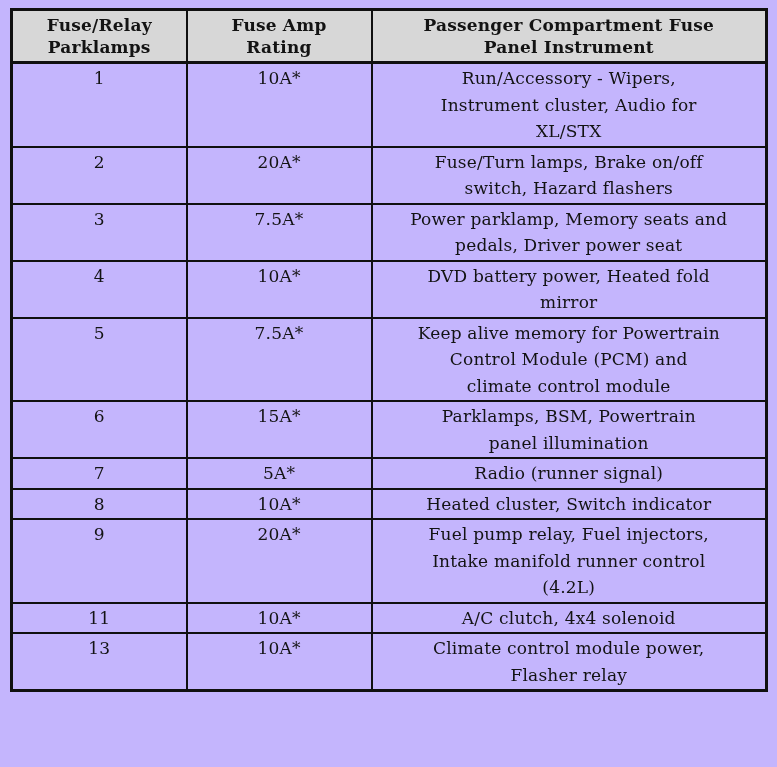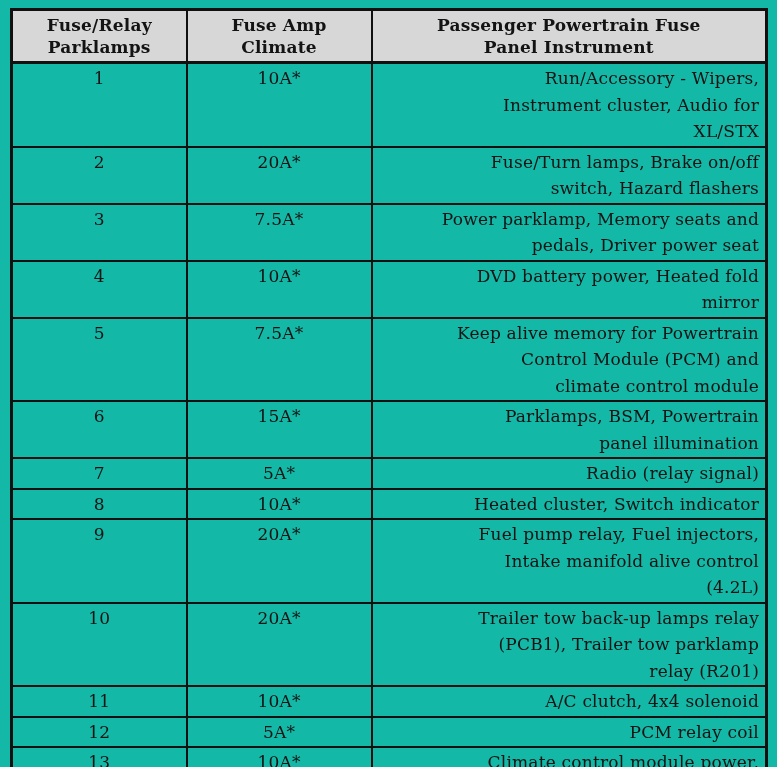--- a/index.html
+++ b/index.html
@@ -13,21 +13,21 @@
 
   body {
     font-family: "DejaVu Serif", "Liberation Serif", serif;
     color: #131313;
   }
 
   .page {
     width: 777px;
     height: 767px;
     padding: 8px 4px 0 10px;
-    background: #14b8a6;
+    background: #c4b5fd;
   }
 
   table.fuse-table {
     border-collapse: collapse;
     table-layout: fixed;
     width: 755px;
     border: 3px solid #101010;
   }
 
   col.c-location { width: 175px; }
@@ -56,21 +56,21 @@
     font-size: 17px;
     line-height: 26.5px;
     vertical-align: top;
     padding: 1px 6px;
     letter-spacing: 0.2px;
   }
 
   td.center { text-align: center; }
 
   td.desc {
-    text-align: right;
+    text-align: center;
     white-space: pre-line;
   }
 </style>
 </head>
 <body>
 
 <div class="page">
   <table class="fuse-table">
     <colgroup>
       <col class="c-location">
@@ -78,24 +78,24 @@
       <col class="c-desc">
     </colgroup>
     <thead>
       <tr>
         <th>
           <span>Fuse/Relay</span>
           <span>Parklamps</span>
         </th>
         <th>
           <span>Fuse Amp</span>
-          <span>Climate</span>
+          <span>Rating</span>
         </th>
         <th>
-          <span>Passenger Powertrain Fuse</span>
+          <span>Passenger Compartment Fuse</span>
           <span>Panel Instrument</span>
         </th>
       </tr>
     </thead>
     <tbody>
         <tr>
           <td class="center">1</td>
           <td class="center">10A*</td>
           <td class="desc">Run/Accessory - Wipers,
 Instrument cluster, Audio for
@@ -128,50 +128,38 @@
         </tr>
         <tr>
           <td class="center">6</td>
           <td class="center">15A*</td>
           <td class="desc">Parklamps, BSM, Powertrain
 panel illumination</td>
         </tr>
         <tr>
           <td class="center">7</td>
           <td class="center">5A*</td>
-          <td class="desc">Radio (relay signal)</td>
+          <td class="desc">Radio (runner signal)</td>
         </tr>
         <tr>
           <td class="center">8</td>
           <td class="center">10A*</td>
           <td class="desc">Heated cluster, Switch indicator</td>
         </tr>
         <tr>
           <td class="center">9</td>
           <td class="center">20A*</td>
           <td class="desc">Fuel pump relay, Fuel injectors,
-Intake manifold alive control
+Intake manifold runner control
 (4.2L)</td>
-        </tr>
-        <tr>
-          <td class="center">10</td>
-          <td class="center">20A*</td>
-          <td class="desc">Trailer tow back-up lamps relay
-(PCB1), Trailer tow parklamp
-relay (R201)</td>
         </tr>
         <tr>
           <td class="center">11</td>
           <td class="center">10A*</td>
           <td class="desc">A/C clutch, 4x4 solenoid</td>
-        </tr>
-        <tr>
-          <td class="center">12</td>
-          <td class="center">5A*</td>
-          <td class="desc">PCM relay coil</td>
         </tr>
         <tr>
           <td class="center">13</td>
           <td class="center">10A*</td>
           <td class="desc">Climate control module power,
 Flasher relay</td>
         </tr>
       </tbody>
   </table>
 </div>

